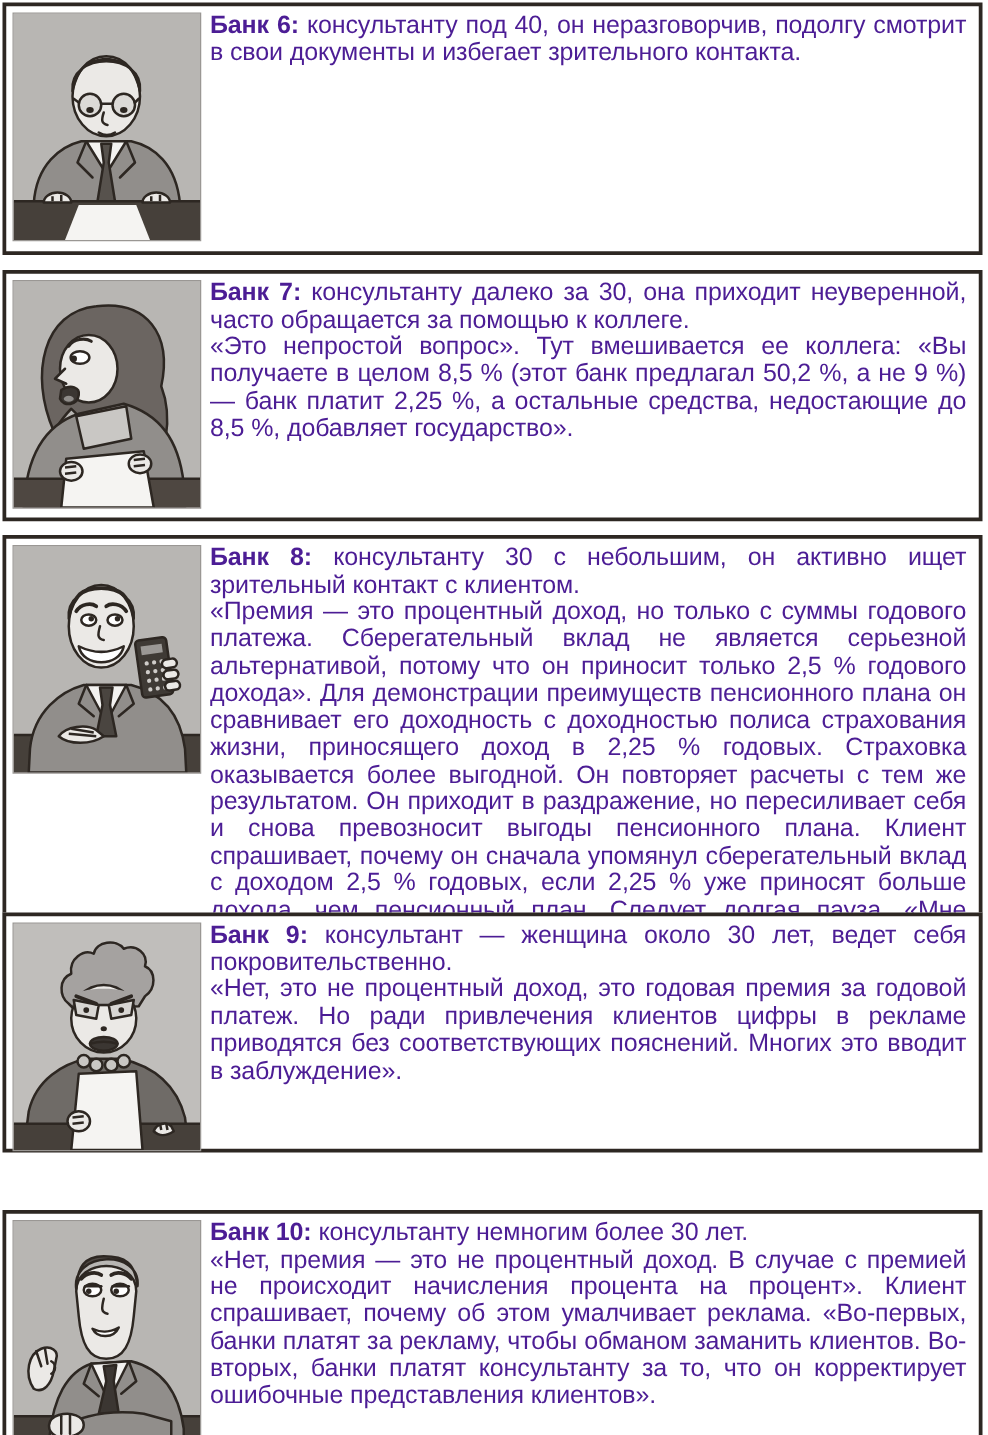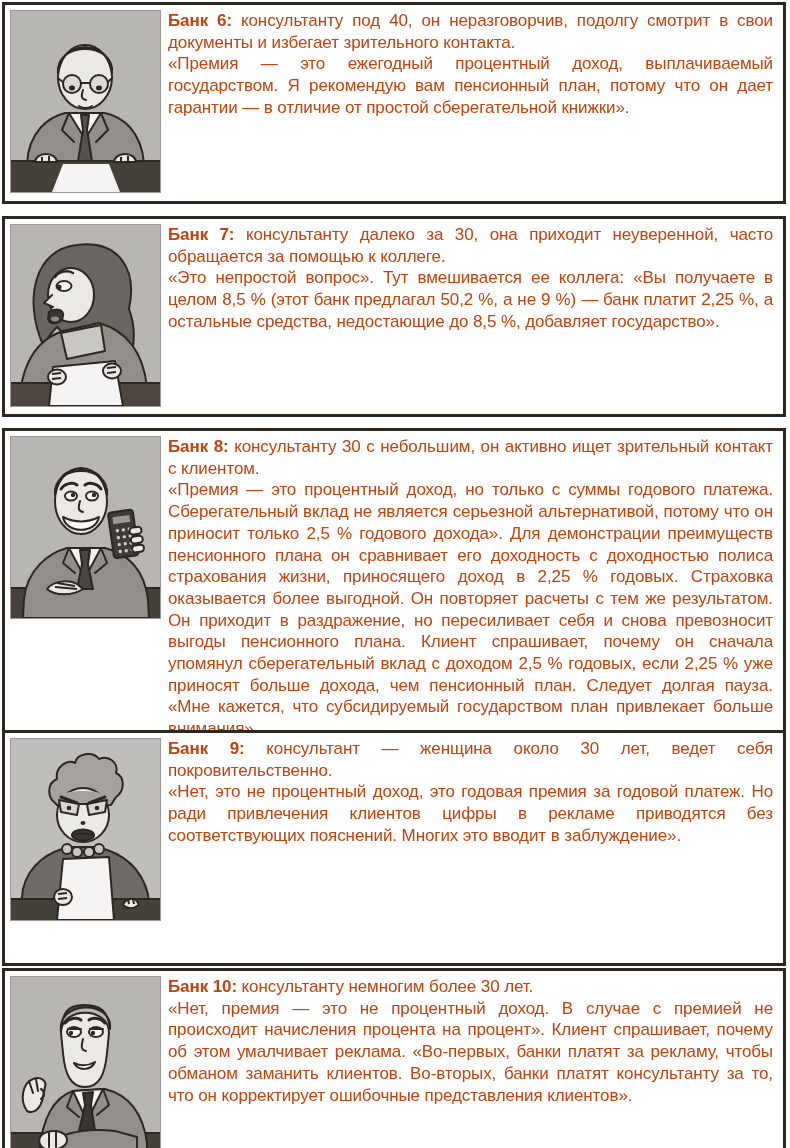--- a/index.html
+++ b/index.html
@@ -8,29 +8,29 @@
     font-family:"Liberation Sans","DejaVu Sans",sans-serif;
     -webkit-font-smoothing:antialiased;
   }
   .panel{
     position:absolute;left:2px;width:784px;box-sizing:border-box;
     border:3px solid #2d2722;background:#ffffff;
   }
   .panel-1{top:2px;height:202px;}
   .panel-2{top:216px;height:201px;}
   .panel-3{top:428px;height:356px;}
-  .panel-4{top:730px;height:236px;}
+  .panel-4{top:730px;height:192px;}
   .panel-5{top:943px;height:256px;margin-top:25px;}
   .illus{
     position:absolute;left:6px;top:6px;width:149px;height:181px;
     outline:1px solid #9a9794;background:#b8b6b3;display:block;
   }
   .text{
     position:absolute;left:163px;top:5px;right:10px;
-    font-size:17px;line-height:21.7px;color:#c2410c;
+    font-size:20px;line-height:21.7px;color:#4c1d95;
     text-align:justify;letter-spacing:-0.1px;
     hyphens:auto;-webkit-hyphens:auto;
   }
   .text p{margin:0;padding:0;}
   .text b{font-weight:700;}
   svg *{vector-effect:non-scaling-stroke;}
 </style>
 </head>
 <body>
 
@@ -63,21 +63,20 @@
         <path d="M103,151 a11,8 0 0 1 22,0 Z"></path>
         <line x1="31" y1="146" x2="31" y2="150"></line>
           <line x1="38" y1="145" x2="38" y2="150"></line>
         <line x1="110" y1="146" x2="110" y2="150"></line>
           <line x1="117" y1="145" x2="117" y2="150"></line>
       </g>
     </g>
   </svg>
   <div class="text">
     <p><b>Банк 6:</b> <span>консультанту под 40, он неразговорчив, подолгу смотрит в свои документы и избегает зрительного контакта.</span></p>
-    <p>«Премия — это ежегодный процентный доход, выплачиваемый государством. Я рекомендую вам пенсионный план, потому что он дает гарантии — в отличие от простой сберегательной книжки».</p>
   </div>
 </div>
 
 <div class="panel panel-2">
   <svg class="illus" viewBox="0 0 149 181">
     <rect width="149" height="181" fill="#b8b6b3"></rect>
     <g stroke="#2d2722" stroke-width="2" stroke-linejoin="round" stroke-linecap="round">
       <path d="M32,120 C12,74 24,24 66,20 C106,15 127,42 118,84 C128,110 121,142 108,158 C101,134 96,120 92,106 C76,116 56,114 46,102 C40,108 36,114 32,120 Z" fill="#6b6561"></path>
       <ellipse cx="60" cy="70" rx="23" ry="27" fill="#ebe9e6"></ellipse>
       <path d="M41,70 L33,78 L42,82" fill="#ebe9e6"></path>

